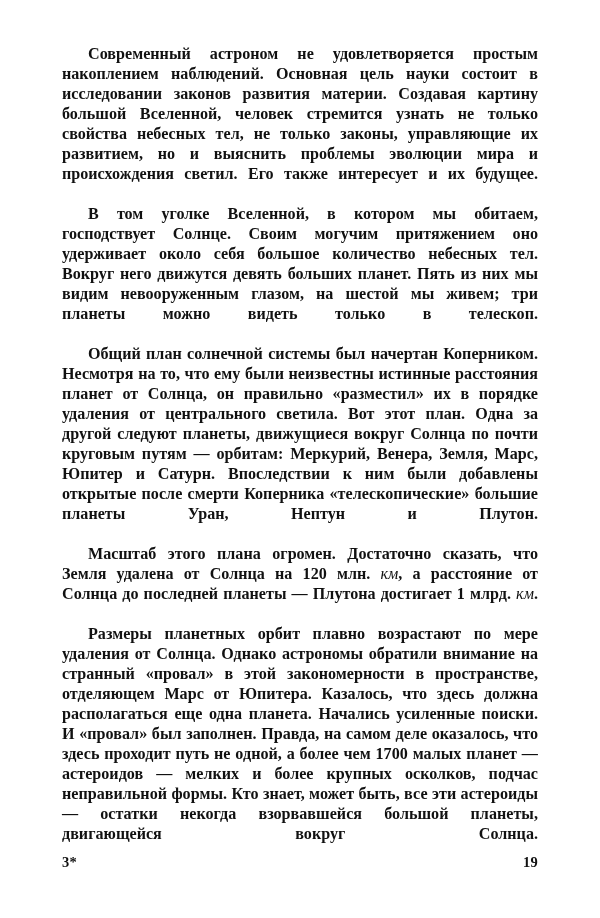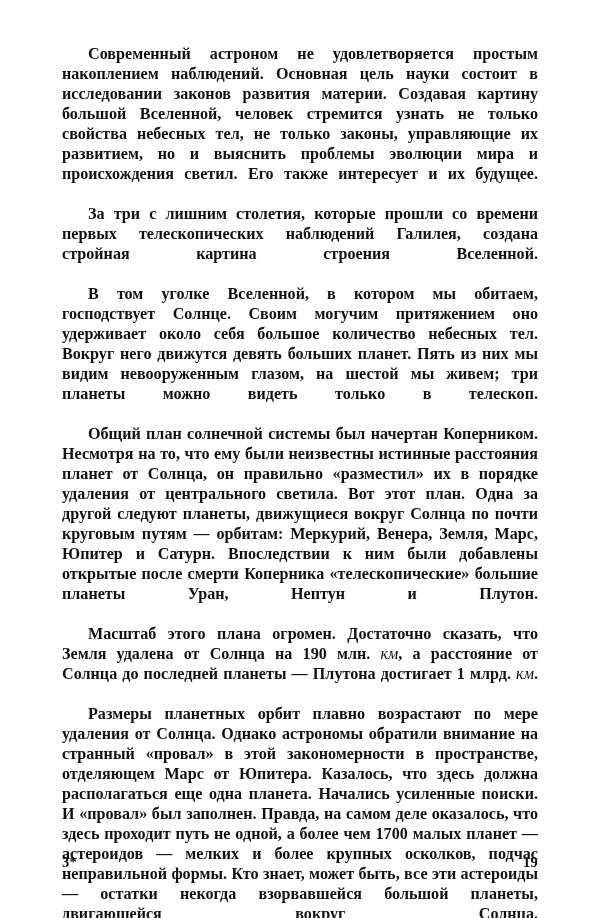--- a/index.html
+++ b/index.html
@@ -80,27 +80,26 @@
 </style>
 </head>
 <body>
 
 <div class="page">
 
   <div class="textblock">
 
     <p class="para">Современный астроном не удовлетворяется простым накоплением наблюдений. Основная цель науки состоит в исследовании законов развития материи. Создавая картину большой Вселенной, человек стремится узнать не только свойства небесных тел, не только законы, управляющие их развитием, но и выяснить проблемы эволюции мира и происхождения светил. Его также интересует и их будущее.</p>
 
-    <p class="para">За три с лишним столетия, которые прошли со времени первых телескопических наблюдений Галилея, создана стройная картина строения Вселенной.</p>
 
     <p class="para">В том уголке Вселенной, в котором мы обитаем, господствует Солнце. Своим могучим притяжением оно удерживает около себя большое количество небесных тел. Вокруг него движутся девять больших планет. Пять из них мы видим невооруженным глазом, на шестой мы живем; три планеты можно видеть только в телескоп.</p>
 
     <p class="para">Общий план солнечной системы был начертан Коперником. Несмотря на то, что ему были неизвестны истинные расстояния планет от Солнца, он правильно «разместил» их в порядке удаления от центрального светила. Вот этот план. Одна за другой следуют планеты, движущиеся вокруг Солнца по почти круговым путям — орбитам: Меркурий, Венера, Земля, Марс, Юпитер и Сатурн. Впоследствии к ним были добавлены открытые после смерти Коперника «телескопические» большие планеты Уран, Нептун и Плутон.</p>
 
-    <p class="para"><span>Масштаб этого плана огромен. Достаточно сказать, что Земля удалена от Солнца на 190 млн. </span><span class="unit">км</span><span>, а расстояние от Солнца до последней планеты — Плутона достигает 1 млрд. </span><span class="unit">км</span><span>.</span></p>
+    <p class="para"><span>Масштаб этого плана огромен. Достаточно сказать, что Земля удалена от Солнца на 120 млн. </span><span class="unit">км</span><span>, а расстояние от Солнца до последней планеты — Плутона достигает 1 млрд. </span><span class="unit">км</span><span>.</span></p>
 
     <p class="para">Размеры планетных орбит плавно возрастают по мере удаления от Солнца. Однако астрономы обратили внимание на странный «провал» в этой закономерности в пространстве, отделяющем Марс от Юпитера. Казалось, что здесь должна располагаться еще одна планета. Начались усиленные поиски. И «провал» был заполнен. Правда, на самом деле оказалось, что здесь проходит путь не одной, а более чем 1700 малых планет — астероидов — мелких и более крупных осколков, подчас неправильной формы. Кто знает, может быть, все эти астероиды — остатки некогда взорвавшейся большой планеты, двигающейся вокруг Солнца.</p>
 
   </div>
 
   <div class="footer">
     <span class="sig">3*</span>
     <span class="folio">19</span>
   </div>
 

